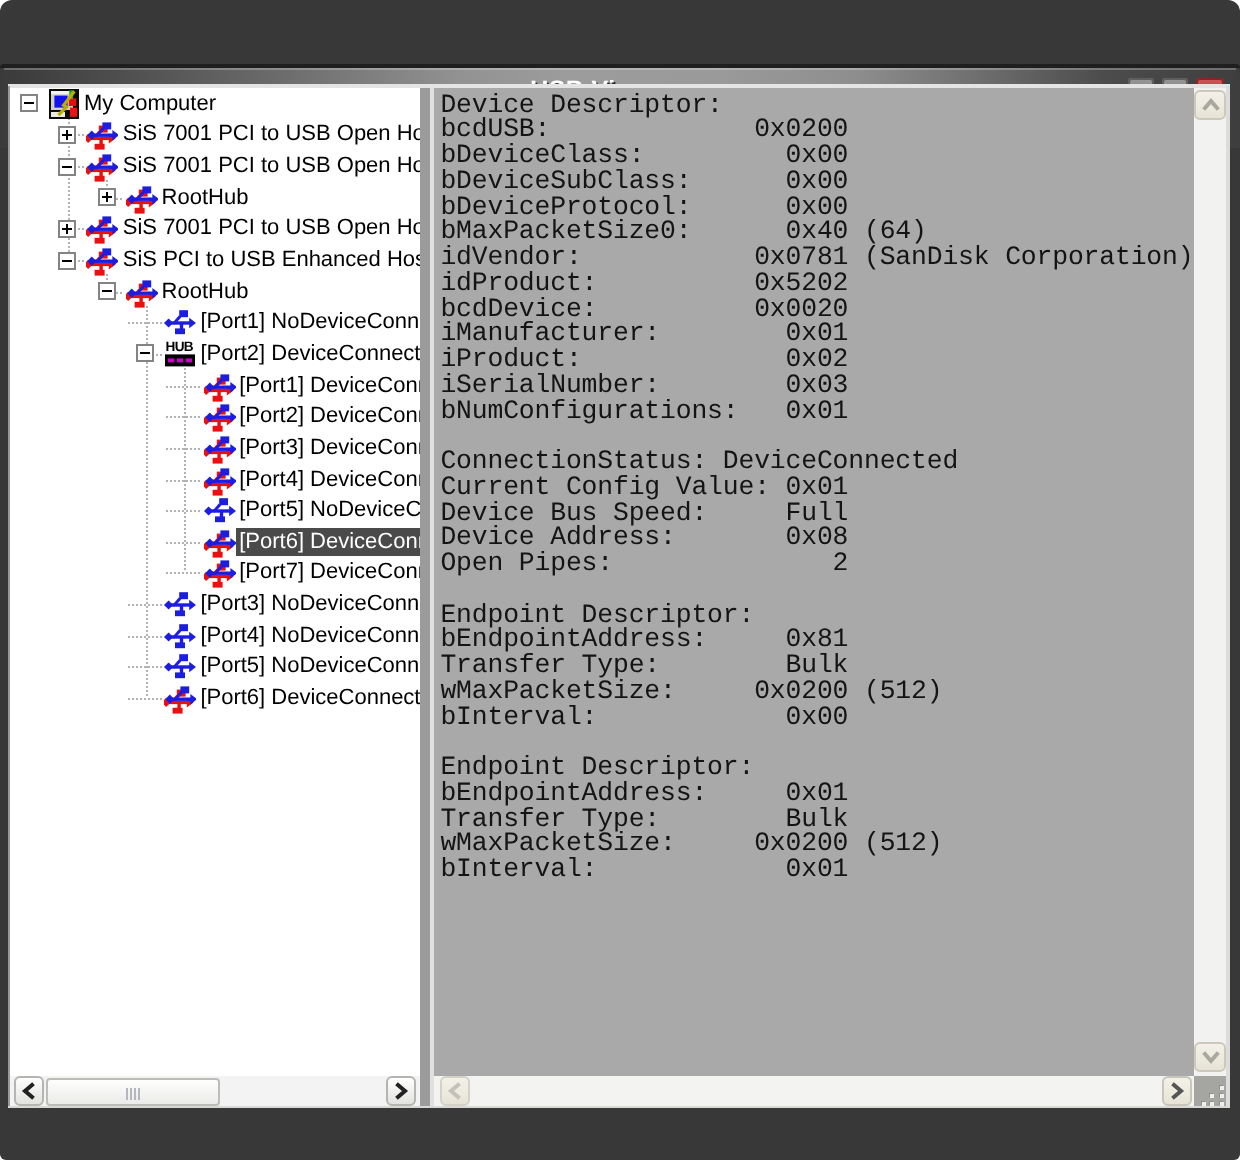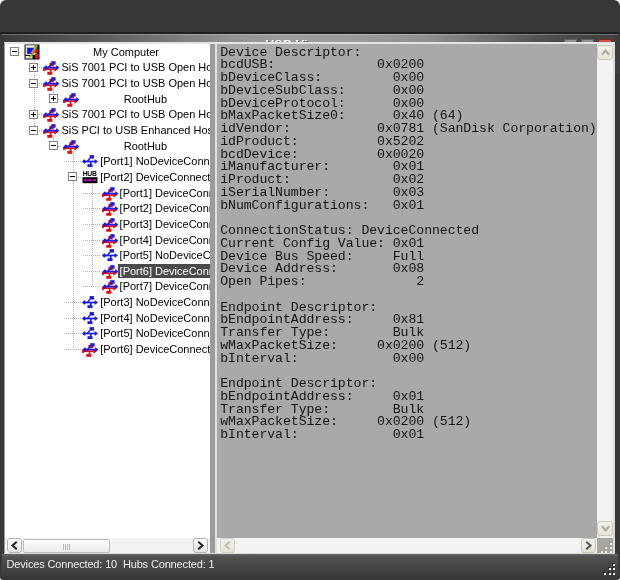--- a/index.html
+++ b/index.html
@@ -18,21 +18,21 @@
 #btn-min { position:absolute; left:564px; top:7px; width:13px; height:12px; border-radius:2px;
   background:linear-gradient(180deg,#989898,#787878); box-shadow:0 0 0 1px #5e5e5e inset; }
 #btn-min div { position:absolute; left:3px; top:8px; width:7px; height:2px; background:#f2f2f2; }
 #btn-max { position:absolute; left:581px; top:7px; width:13px; height:12px; border-radius:2px;
   background:linear-gradient(180deg,#989898,#787878); box-shadow:0 0 0 1px #5e5e5e inset; }
 #btn-max div { position:absolute; left:3px; top:2.5px; width:7px; height:7px; border:1.5px solid #f2f2f2; }
 #btn-close { position:absolute; left:598px; top:7px; width:14px; height:12px; border-radius:2px;
   background:linear-gradient(180deg,#cf5858,#a53030); box-shadow:0 0 0 1px #8a2525 inset;
   }
 #topline { position:absolute; left:4px; top:42px; width:611px; height:1.5px; background:#e4e4e4; }
-#tree { position:absolute; left:5px; top:43.5px; width:205px; height:494.5px; background:#fff; overflow:hidden;text-align:center; }
+#tree { position:absolute; left:5px; top:43.5px; width:205px; height:494.5px; background:#fff; overflow:hidden; }
 #leftedge { position:absolute; left:4px; top:43px; width:1px; height:510px; background:#9a9a9a; }
 #divider { position:absolute; left:210px; top:43.5px; width:7px; height:509.5px;
   background:linear-gradient(90deg,#9b9b9b 0,#9b9b9b 5px,#e0e0e0 5px,#e0e0e0 7px); }
 #rpane { position:absolute; left:217px; top:43.5px; width:396px; height:494.5px; background:#a9a9a9; overflow:hidden; }
 #rtext { position:absolute; left:3.2px; top:3.1px; font-family:"Liberation Mono",monospace;
   font-size:13.2px; line-height:12.75px; color:#141414; white-space:pre; letter-spacing:-0.07px; }
 #vscroll { position:absolute; left:380px; top:0; width:16px; height:494.5px; background:#f2f2f0; }
 #hscroll-l { position:absolute; left:5px; top:538px; width:205px; height:15px; background:#f3f3f4; }
 #hscroll-r { position:absolute; left:217px; top:538px; width:380px; height:15px; background:#f3f3f2; }
 #corner { position:absolute; left:597px; top:538px; width:16px; height:15px; background:#a5a5a2; }
@@ -519,22 +519,13 @@
   <div id="corner">
     <div class="cdot" style="left:12.5px;top:4.5px"></div>
     <div class="cdot" style="left:12.5px;top:9px"></div>
     <div class="cdot" style="left:8px;top:9px"></div>
     <div class="cdot" style="left:12.5px;top:12.5px"></div>
     <div class="cdot" style="left:8px;top:12.5px"></div>
     <div class="cdot" style="left:3.5px;top:12.5px"></div>
   </div>
   <div id="gapline"></div>
   <div id="rightedge"></div>
-  <div id="status">
-    <div style="position:absolute;left:4.5px;top:3.5px;letter-spacing:-0.15px">Devices Connected: 10&nbsp;&nbsp;Hubs Connected: 1</div>
-    <div class="dot" style="left:611px;top:9.5px"></div>
-    <div class="dot" style="left:611px;top:14px"></div>
-    <div class="dot" style="left:606.5px;top:14px"></div>
-    <div class="dot" style="left:611px;top:18.5px"></div>
-    <div class="dot" style="left:606.5px;top:18.5px"></div>
-    <div class="dot" style="left:602px;top:18.5px"></div>
-  </div>
 </div>
 
 </body></html>

